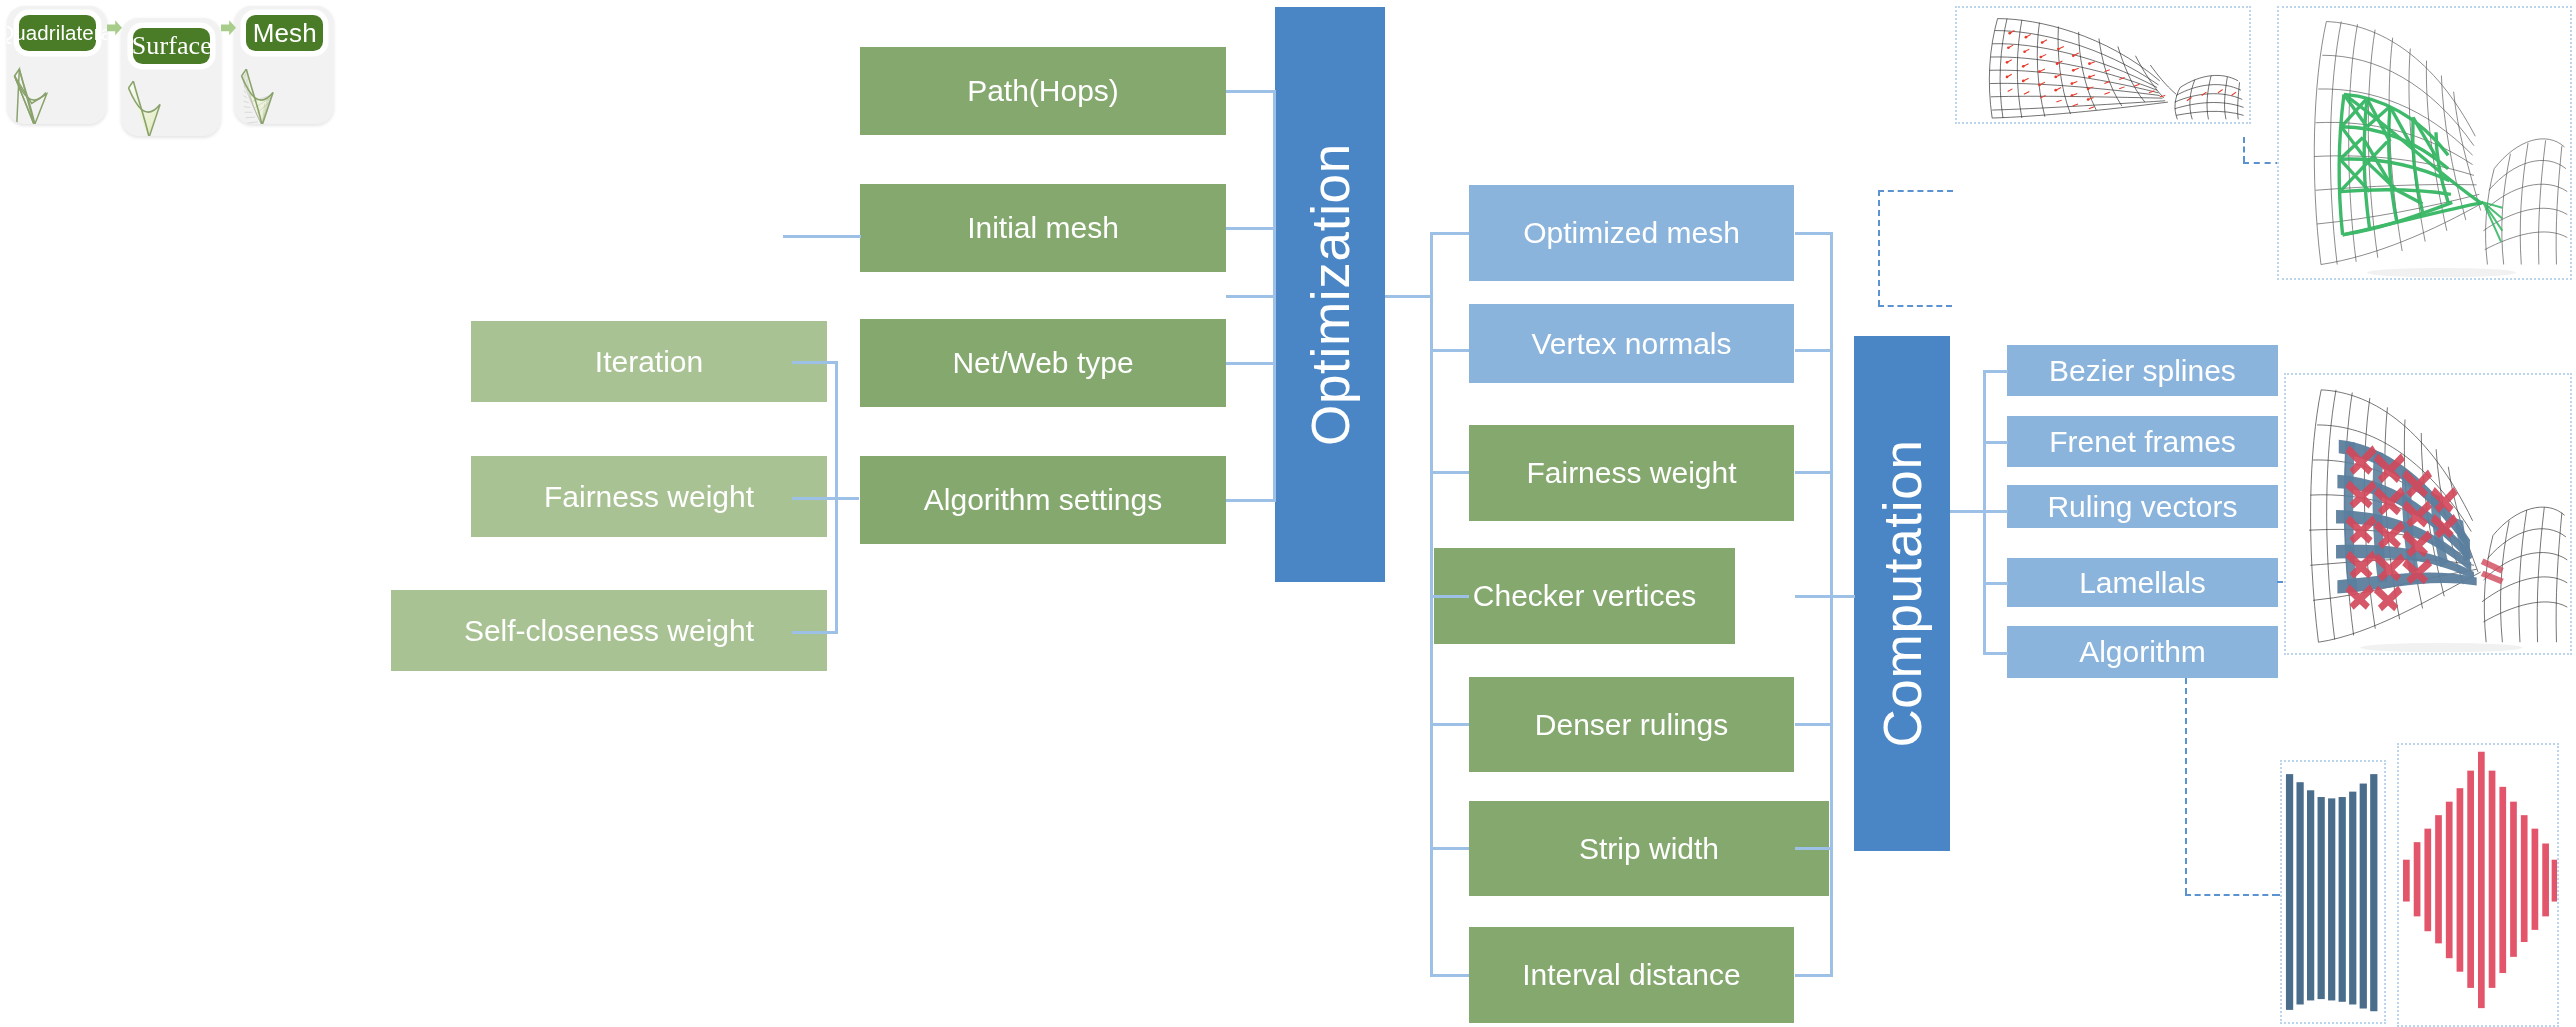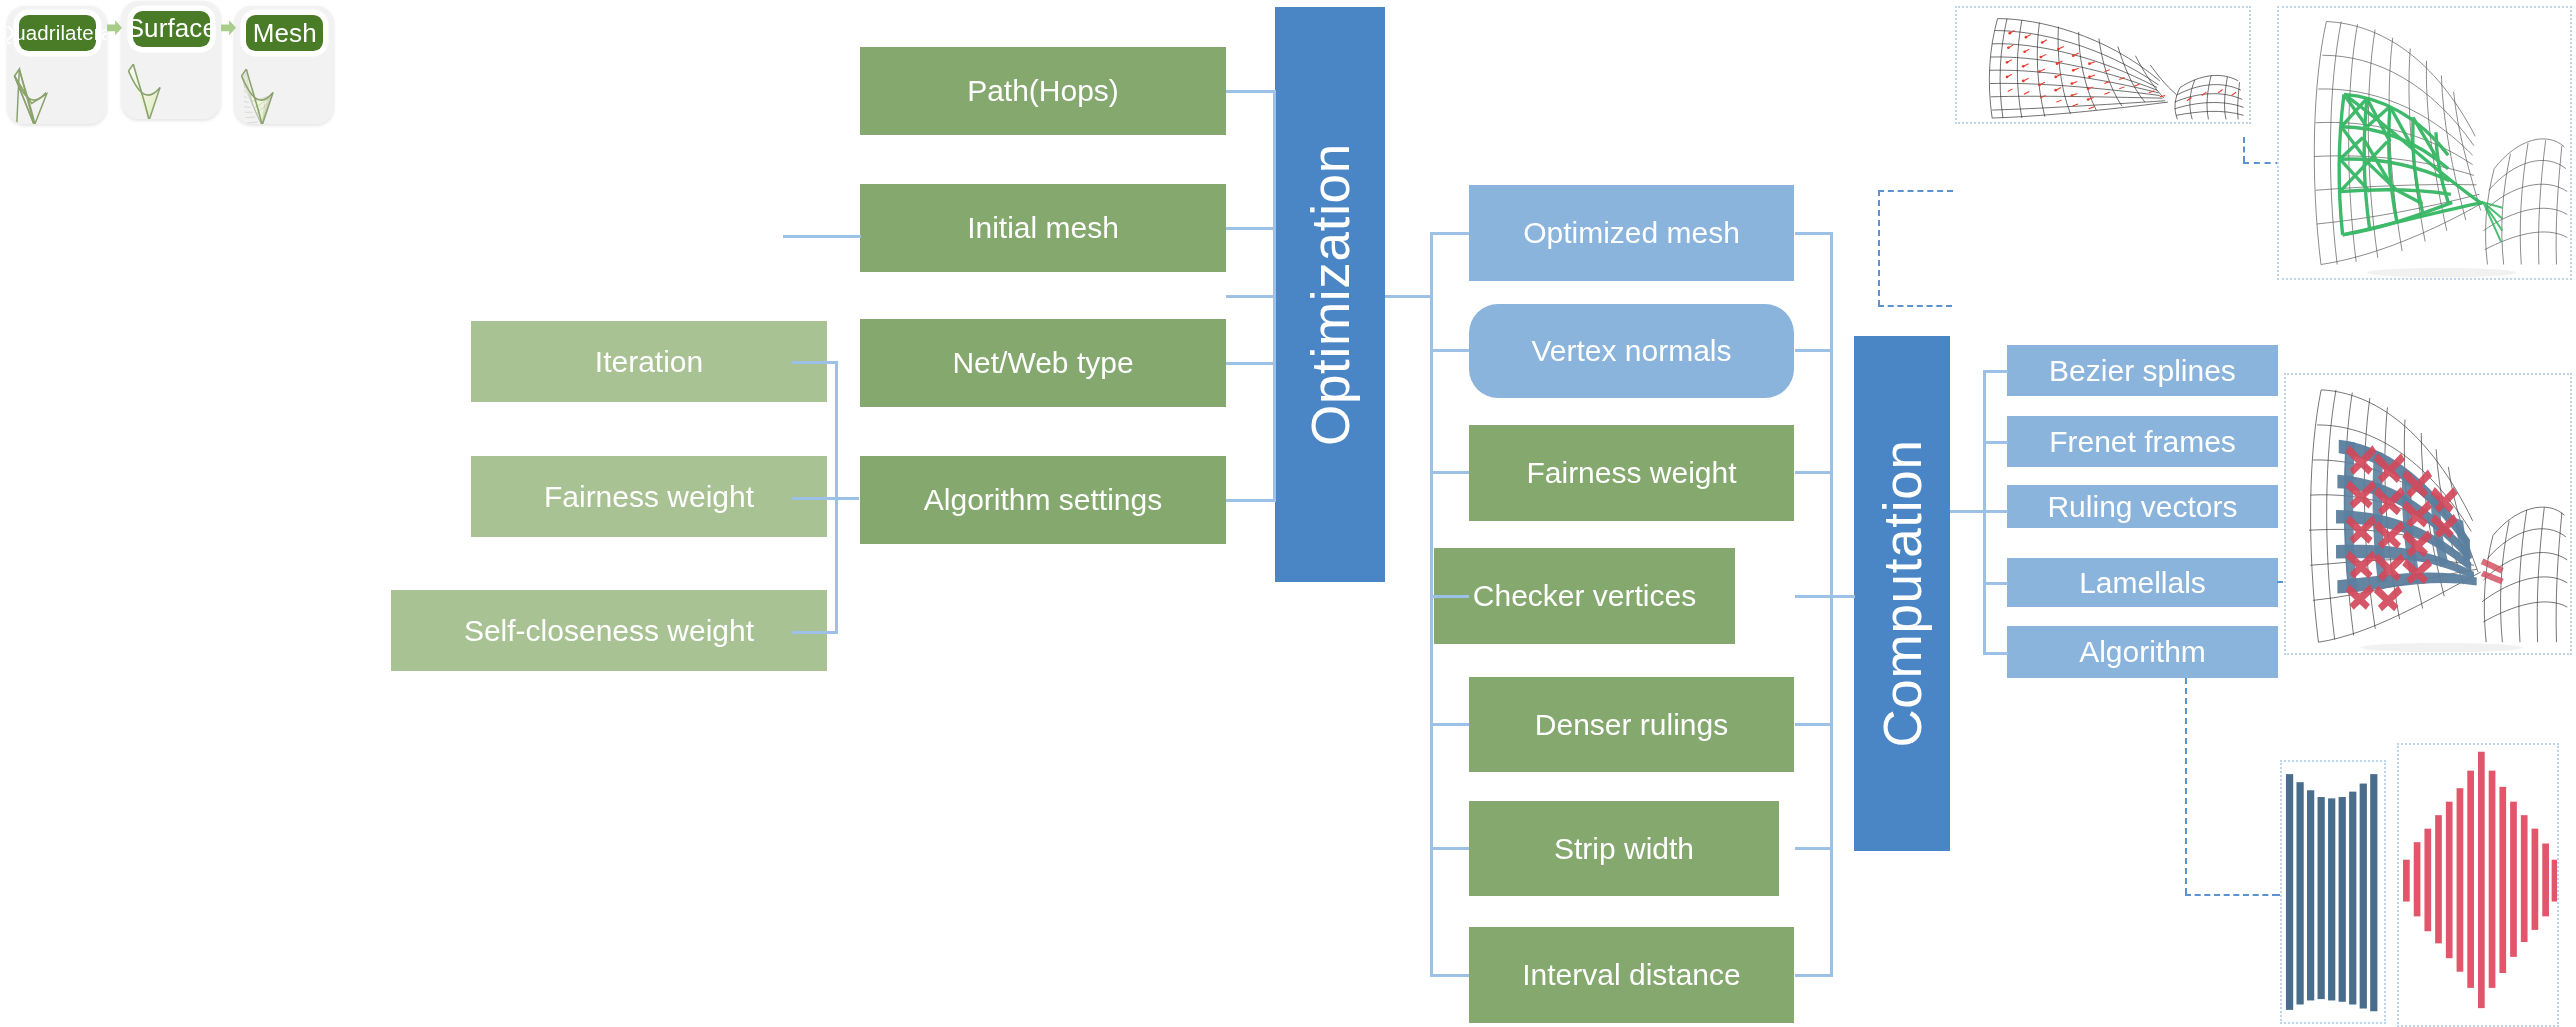--- a/index.html
+++ b/index.html
@@ -55,21 +55,21 @@
         <path d="M18 6 L40 88" fill="none" stroke="#8aa36c" stroke-width="2.2"></path>
         <path d="M11 16 L40 88 L58 42 L36 56 Z" fill="none" stroke="#8aa36c" stroke-width="2.2"></path>
         <path d="M18 6 C 26 36, 36 64, 41 88" fill="none" stroke="#8aa36c" stroke-width="2.4"></path>
         <path d="M11 16 C 22 42, 36 66, 57 40" fill="none" stroke="#8aa36c" stroke-width="2.4"></path>
         <ellipse cx="40" cy="92" rx="14" ry="2.4" fill="#cfcfcf" opacity=".55"></ellipse>
       </svg>
     </div>
     <div class="card-label" style="width:77px;height:36px;font-size:20.5px;">Quadrilateral</div>
   </div>
 
-  <div class="card" style="left:121px;top:1px;width:100px;height:118px;">
+  <div class="card" style="left:121px;top:18px;width:100px;height:118px;font-family:Liberation Serif, serif;">
     <div class="card-art">
       <svg viewBox="0 0 146 100" preserveAspectRatio="none">
         <defs>
           <linearGradient id="gs" x1="0" y1="0" x2="1" y2="1">
             <stop offset="0%" stop-color="#fbfdf6"></stop>
             <stop offset="70%" stop-color="#e8f0cf"></stop>
             <stop offset="100%" stop-color="#d2e09a"></stop>
           </linearGradient>
         </defs>
         <path d="M18 6 C 26 36, 36 64, 41 88 L11 16 Z" fill="url(#gs)"></path>
@@ -166,33 +166,33 @@
     <span>Self-closeness weight</span>
   </div>
 
   <div class="pillar" style="left:1275px;top:6.8px;width:110px;height:575px;">
     <span>Optimization</span>
   </div>
 
   <div class="node n-blue" style="left:1469px;top:185px;width:325px;height:96px;justify-content:center;">
     <span>Optimized mesh</span>
   </div>
-  <div class="node n-blue" style="left:1469px;top:304px;width:325px;height:94px;border-radius:29px;">
+  <div class="node n-blue" style="left:1469px;top:304px;width:325px;height:79px;">
     <span>Vertex normals</span>
   </div>
   <div class="node n-green" style="left:1469px;top:425px;width:325px;height:96px;">
     <span>Fairness weight</span>
   </div>
   <div class="node n-green" style="left:1434px;top:548px;width:301px;height:96px;">
     <span>Checker vertices</span>
   </div>
   <div class="node n-green" style="left:1469px;top:677px;width:325px;height:95px;">
     <span>Denser rulings</span>
   </div>
-  <div class="node n-green" style="left:1469px;top:801px;width:310px;height:95px;">
+  <div class="node n-green" style="left:1469px;top:801px;width:360px;height:95px;">
     <span>Strip width</span>
   </div>
   <div class="node n-green" style="left:1469px;top:927px;width:325px;height:96px;">
     <span>Interval distance</span>
   </div>
 
   <div class="pillar dark" style="left:1854px;top:336px;width:96px;height:515px;">
     <span>Computation</span>
   </div>
 

